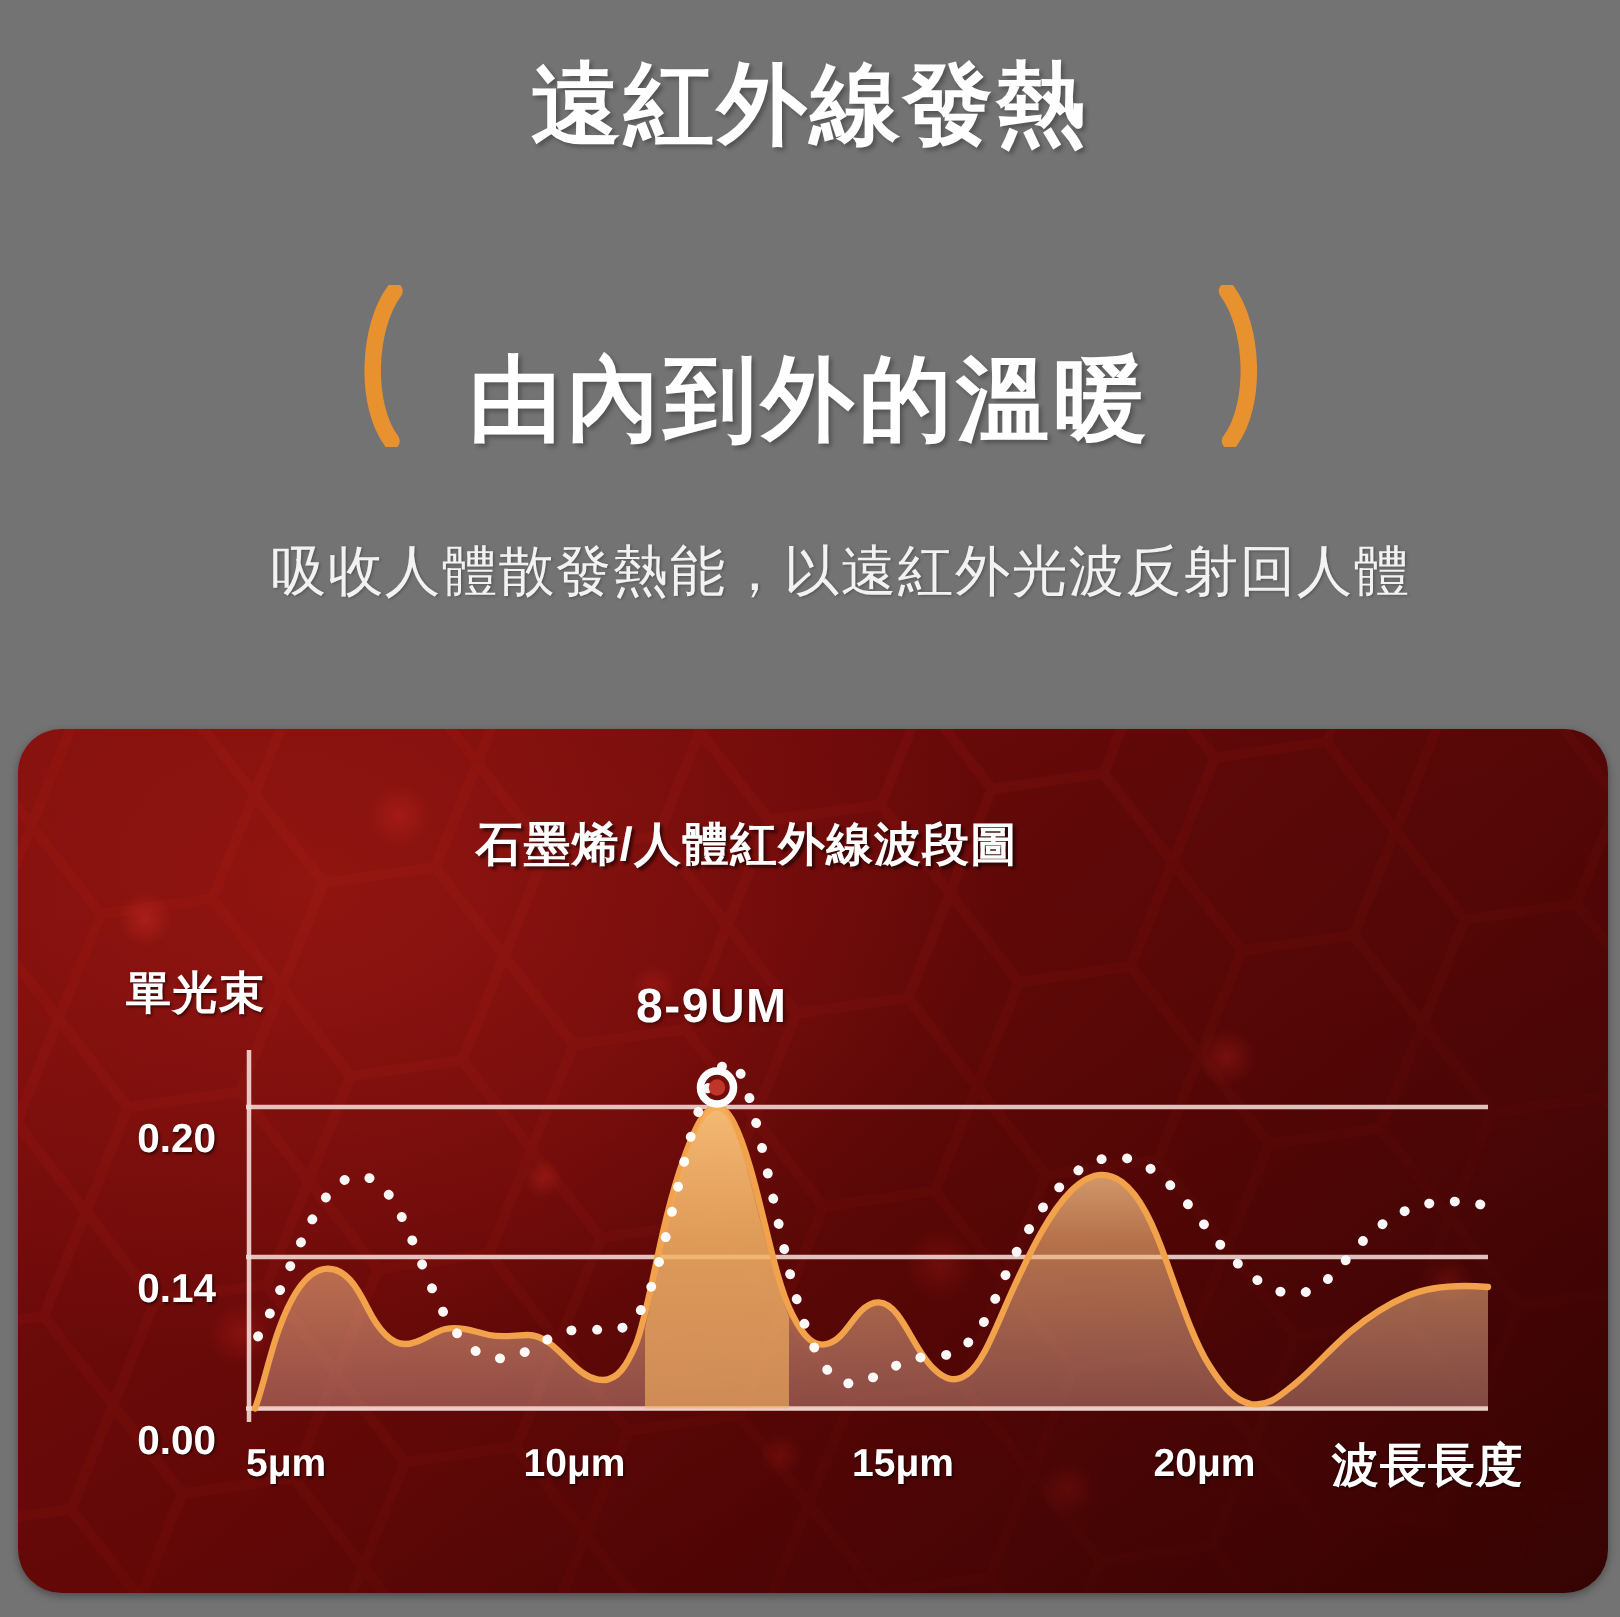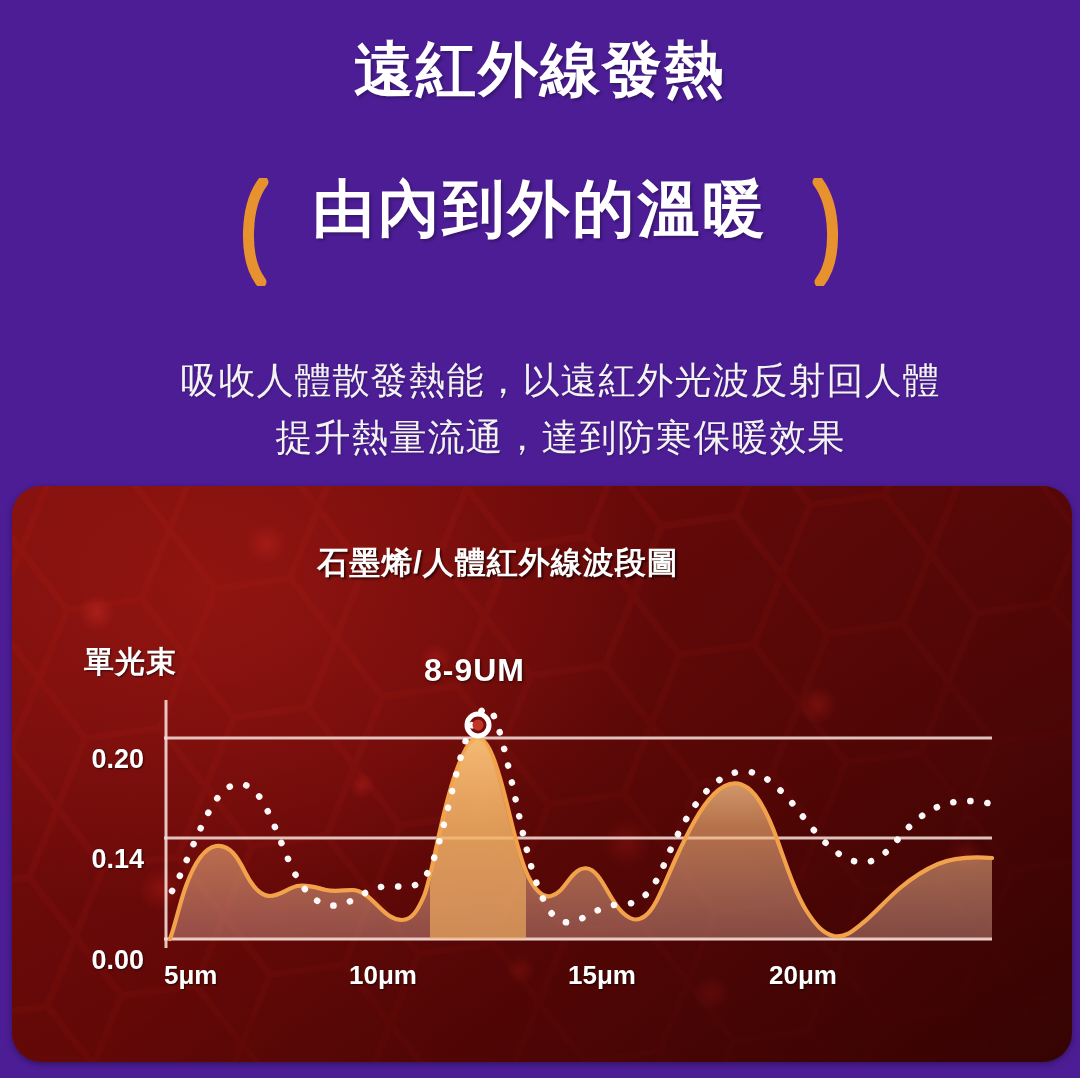--- a/index.html
+++ b/index.html
@@ -5,42 +5,42 @@
   * { box-sizing: border-box; margin: 0; padding: 0; }
   html, body {
     width: 1080px; height: 1078px;
     background: #545454;
     font-family: "Liberation Sans", "DejaVu Sans", sans-serif;
     overflow: hidden;
   }
   #page {
     position: relative;
     width: 1080px; height: 1078px;
-    background: #4c1d95;
+    background: #737373;
   }
 
   
   .hero-title {
     position: absolute;
     top: 38px; left: 0; width: 1080px;
     text-align: center;
     font-size: 60px;
     font-weight: 700;
     color: #ffffff;
     letter-spacing: 2px;
     line-height: 1.05;
     text-shadow: 2px 2px 3px rgba(0,0,0,.28);
   }
 
   .hero-sub-wrap {
     position: absolute;
     top: 178px; left: 0; width: 1080px;
     height: 120px;
     display: flex;
-    align-items: flex-start;
+    align-items: flex-end;
     justify-content: center;
     gap: 44px;
   }
   .paren {
     width: 34px; height: 108px;
     position: relative;
     flex: 0 0 auto;
   }
   .paren svg { display: block; width: 100%; height: 100%; }
 
@@ -188,21 +188,20 @@
     <span class="hero-sub">由內到外的溫暖</span>
     <span class="paren">
       <svg viewBox="0 0 34 108" xmlns="http://www.w3.org/2000/svg">
         <path d="M6 4 C24 28, 26 80, 8 104" fill="none" stroke="#E8912F" stroke-width="11" stroke-linecap="round"></path>
       </svg>
     </span>
   </div>
 
   <div class="hero-body">
     <span class="ln">吸收人體散發熱能，以遠紅外光波反射回人體</span>
-    <span class="ln">提升熱量流通，達到防寒保暖效果</span>
   </div>
 
   <div class="chart-panel">
 
     <svg class="hex-layer" viewBox="0 0 1060 576" preserveAspectRatio="none" xmlns="http://www.w3.org/2000/svg">
       <defs>
         <pattern id="hexpat" width="150" height="130" patternUnits="userSpaceOnUse" patternTransform="rotate(-8)">
           <path d="M37.5 0 L112.5 0 L150 65 L112.5 130 L37.5 130 L0 65 Z" fill="none" stroke="#b8231b" stroke-width="7" opacity="0.55"></path>
         </pattern>
         <linearGradient id="hexfade" x1="0" y1="0" x2="1" y2="1">
@@ -353,17 +352,18 @@
 
     <div class="ytick" style="left:22px; top:235px;">0.20</div>
     <div class="ytick" style="left:22px; top:335px;">0.14</div>
     <div class="ytick" style="left:22px; top:436px;">0.00</div>
 
     <div class="xtick" style="left:152px; top:474px;">5μm</div>
     <div class="xtick" style="left:337px; top:474px;text-align:center;">10μm</div>
     <div class="xtick" style="left:556px; top:474px;">15μm</div>
     <div class="xtick" style="left:757px; top:474px;">20μm</div>
 
+    <div class="axis-label-x">波長長度</div>
 
     <div class="peak-anno" style="left:412px; top:166px;">8-9UM</div>
 
   </div>
 </div>
 
 </body></html>

